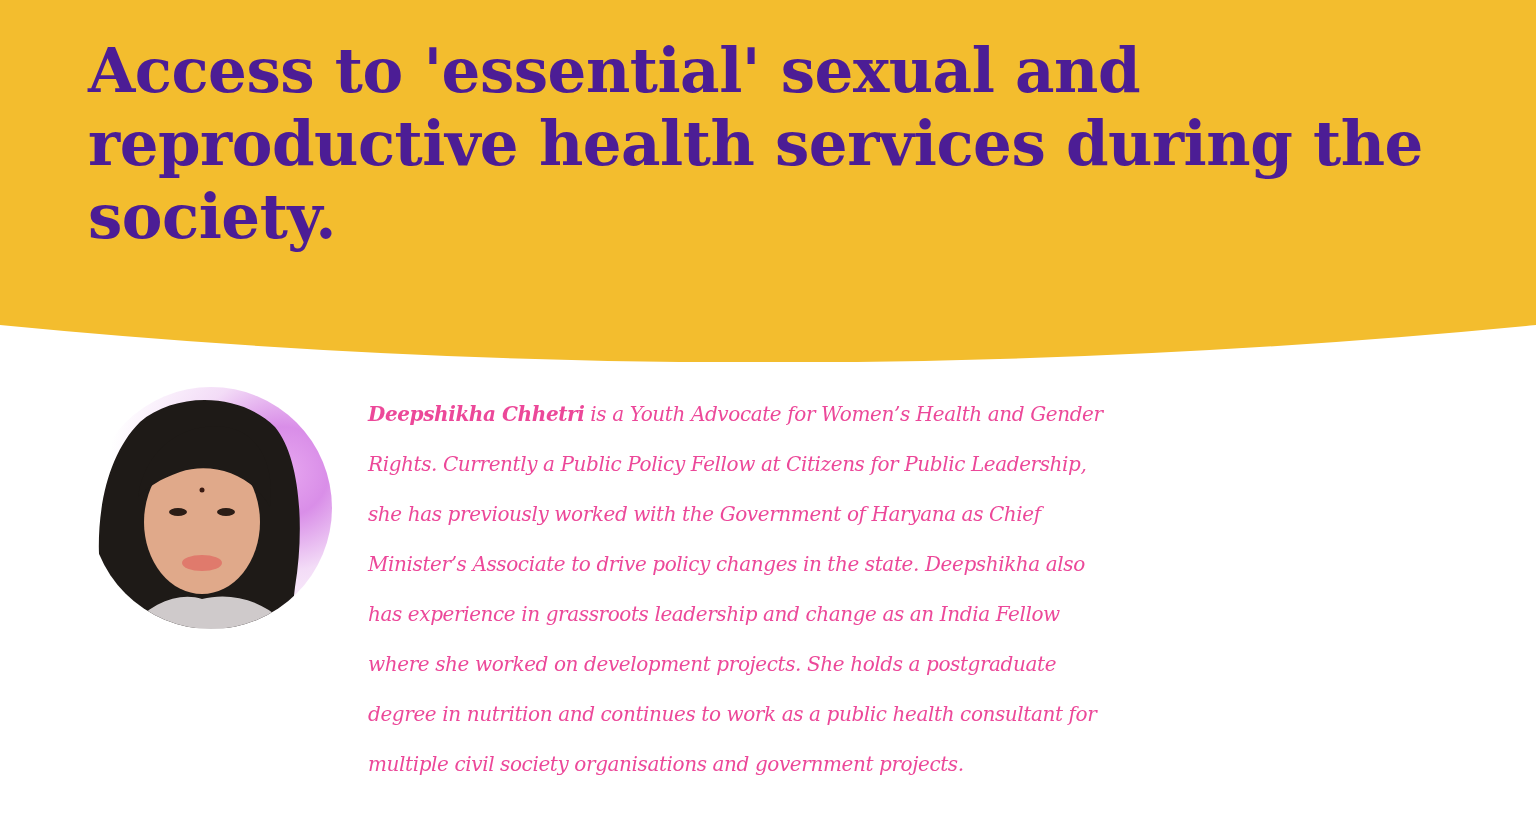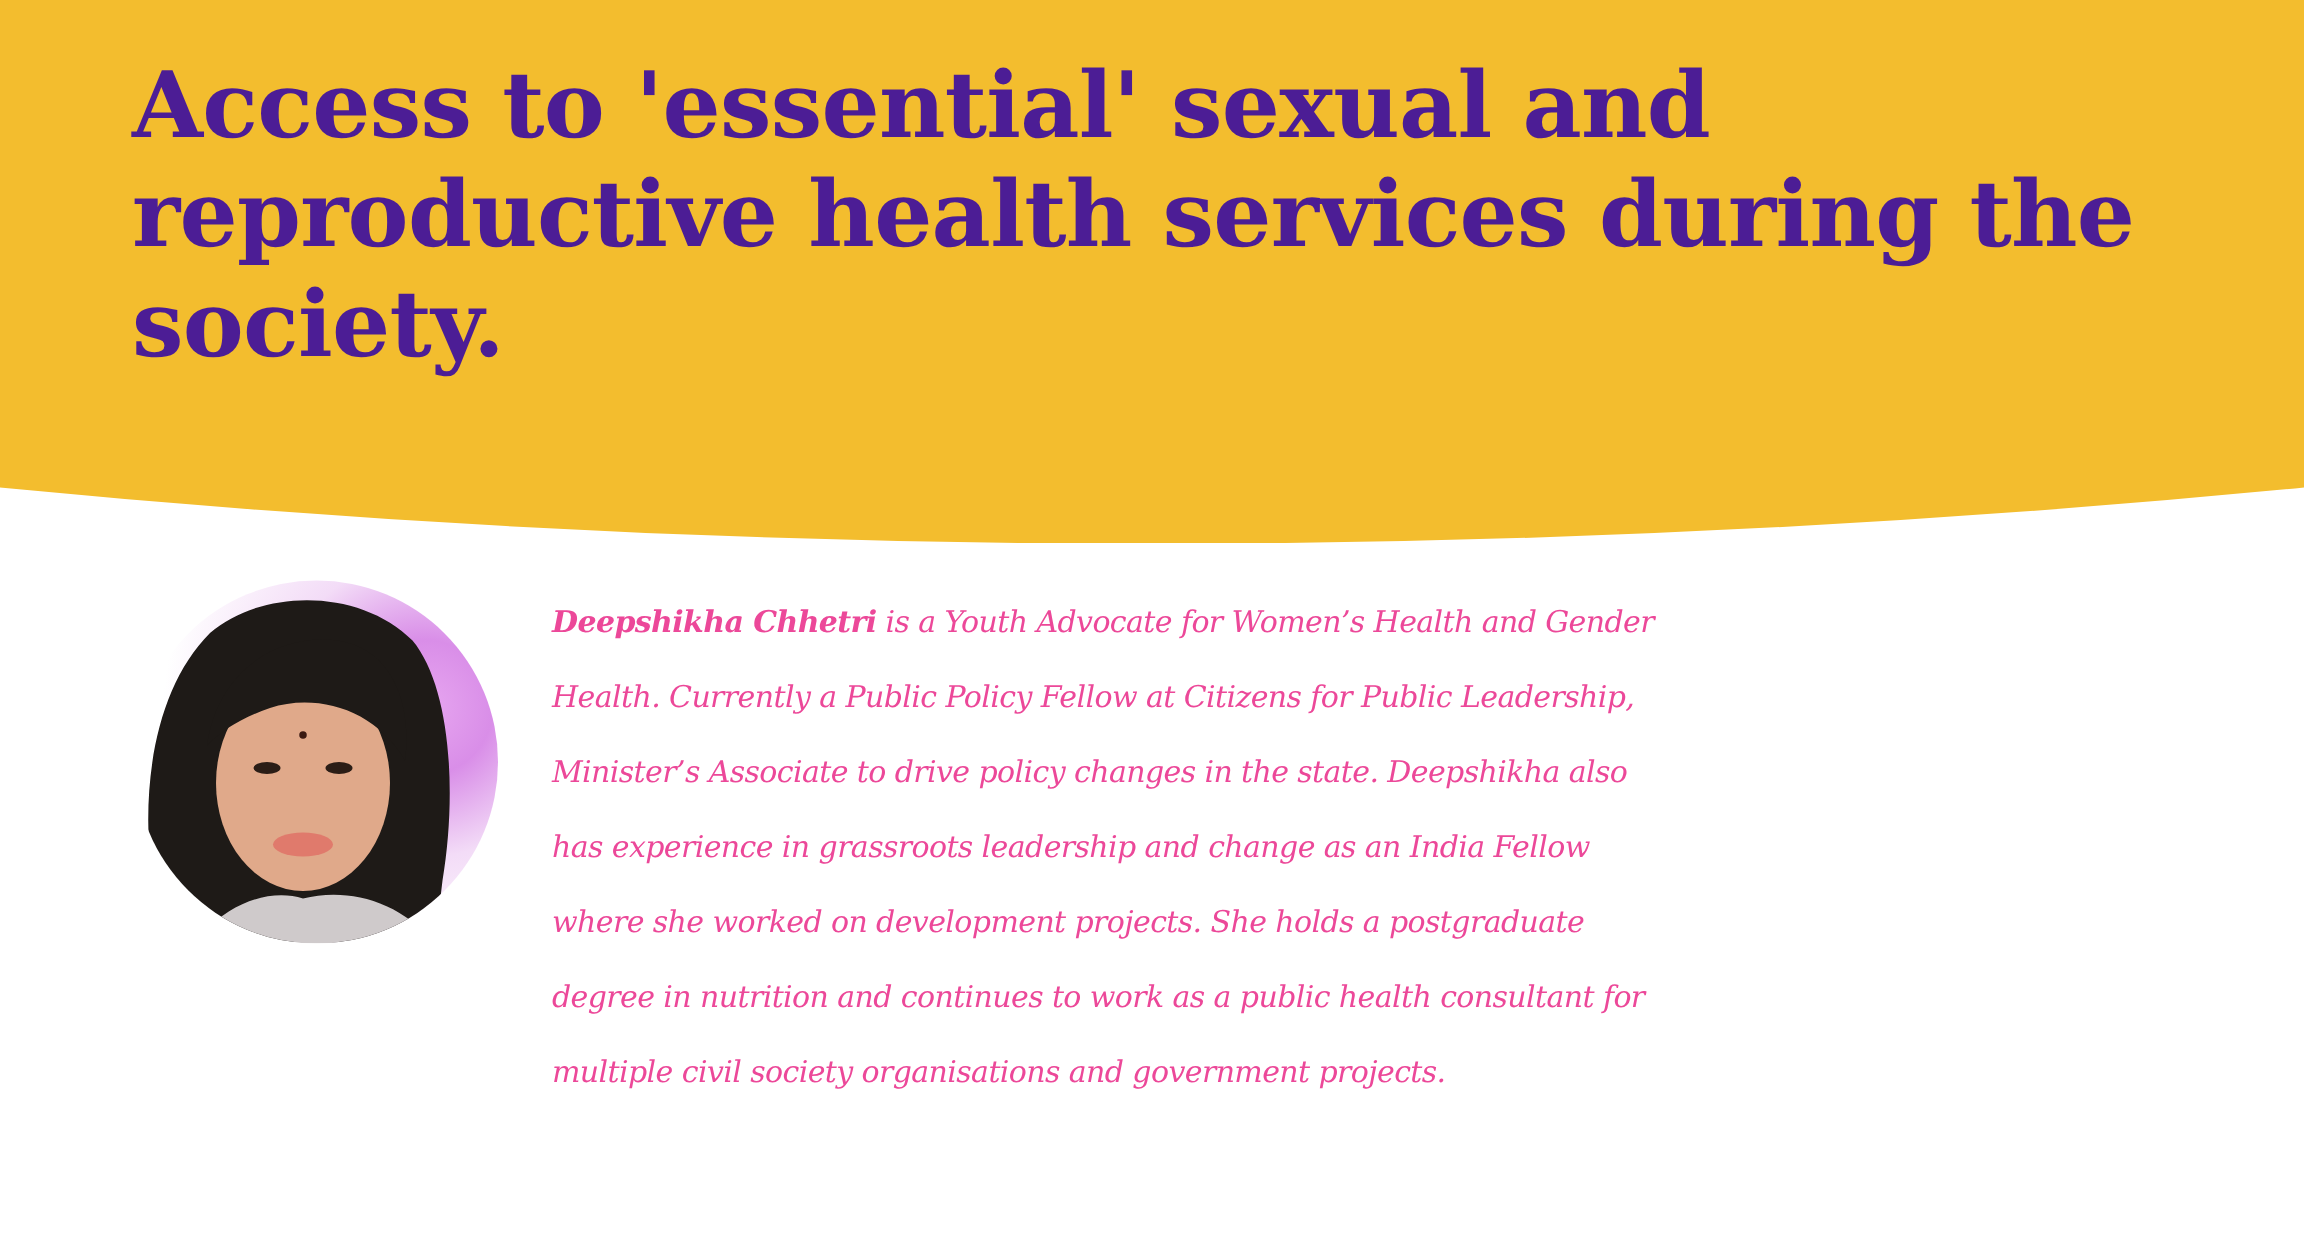--- a/index.html
+++ b/index.html
@@ -103,21 +103,22 @@
       <circle cx="112" cy="103" r="2.5" fill="#3a1a12"></circle>
 
       <ellipse cx="112" cy="176" rx="20" ry="8" fill="#e07a6c"></ellipse>
 
       <path d="M40 242 C60 215 90 205 112 212 C140 205 175 212 200 242 Z" fill="#cfcacb"></path>
     </svg>
   </div>
 
   <p class="bio">
     <span class="line"><span class="name">Deepshikha Chhetri</span><span> is a Youth Advocate for Women’s Health and Gender</span></span>
-    <span class="line">Health. Currently a Public Policy Fellow at Citizens for Public Leadership,</span>
+    <span class="line">Rights. Currently a Public Policy Fellow at Citizens for Public Leadership,</span>
+    <span class="line">she has previously worked with the Government of Haryana as Chief</span>
     <span class="line">Minister’s Associate to drive policy changes in the state. Deepshikha also</span>
     <span class="line">has experience in grassroots leadership and change as an India Fellow</span>
     <span class="line">where she worked on development projects. She holds a postgraduate</span>
     <span class="line">degree in nutrition and continues to work as a public health consultant for</span>
     <span class="line">multiple civil society organisations and government projects.</span>
   </p>
 
 </div>
 
 </body></html>

